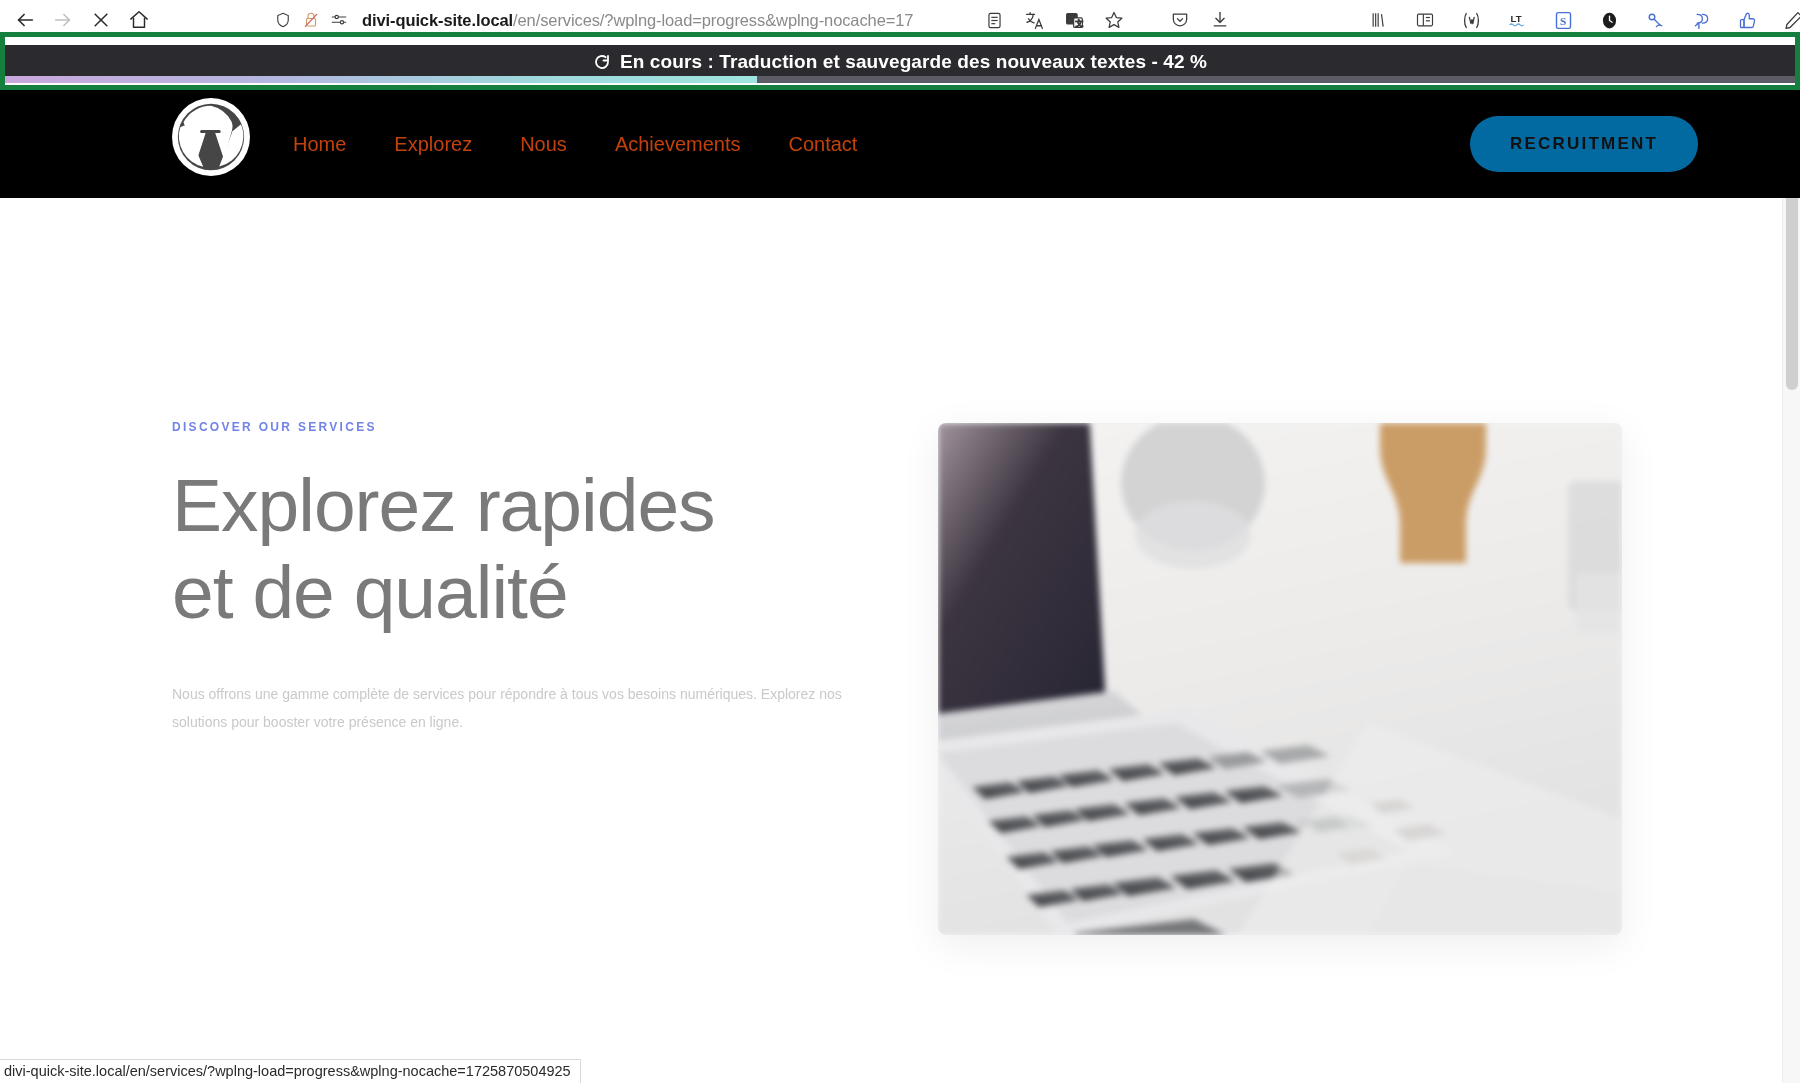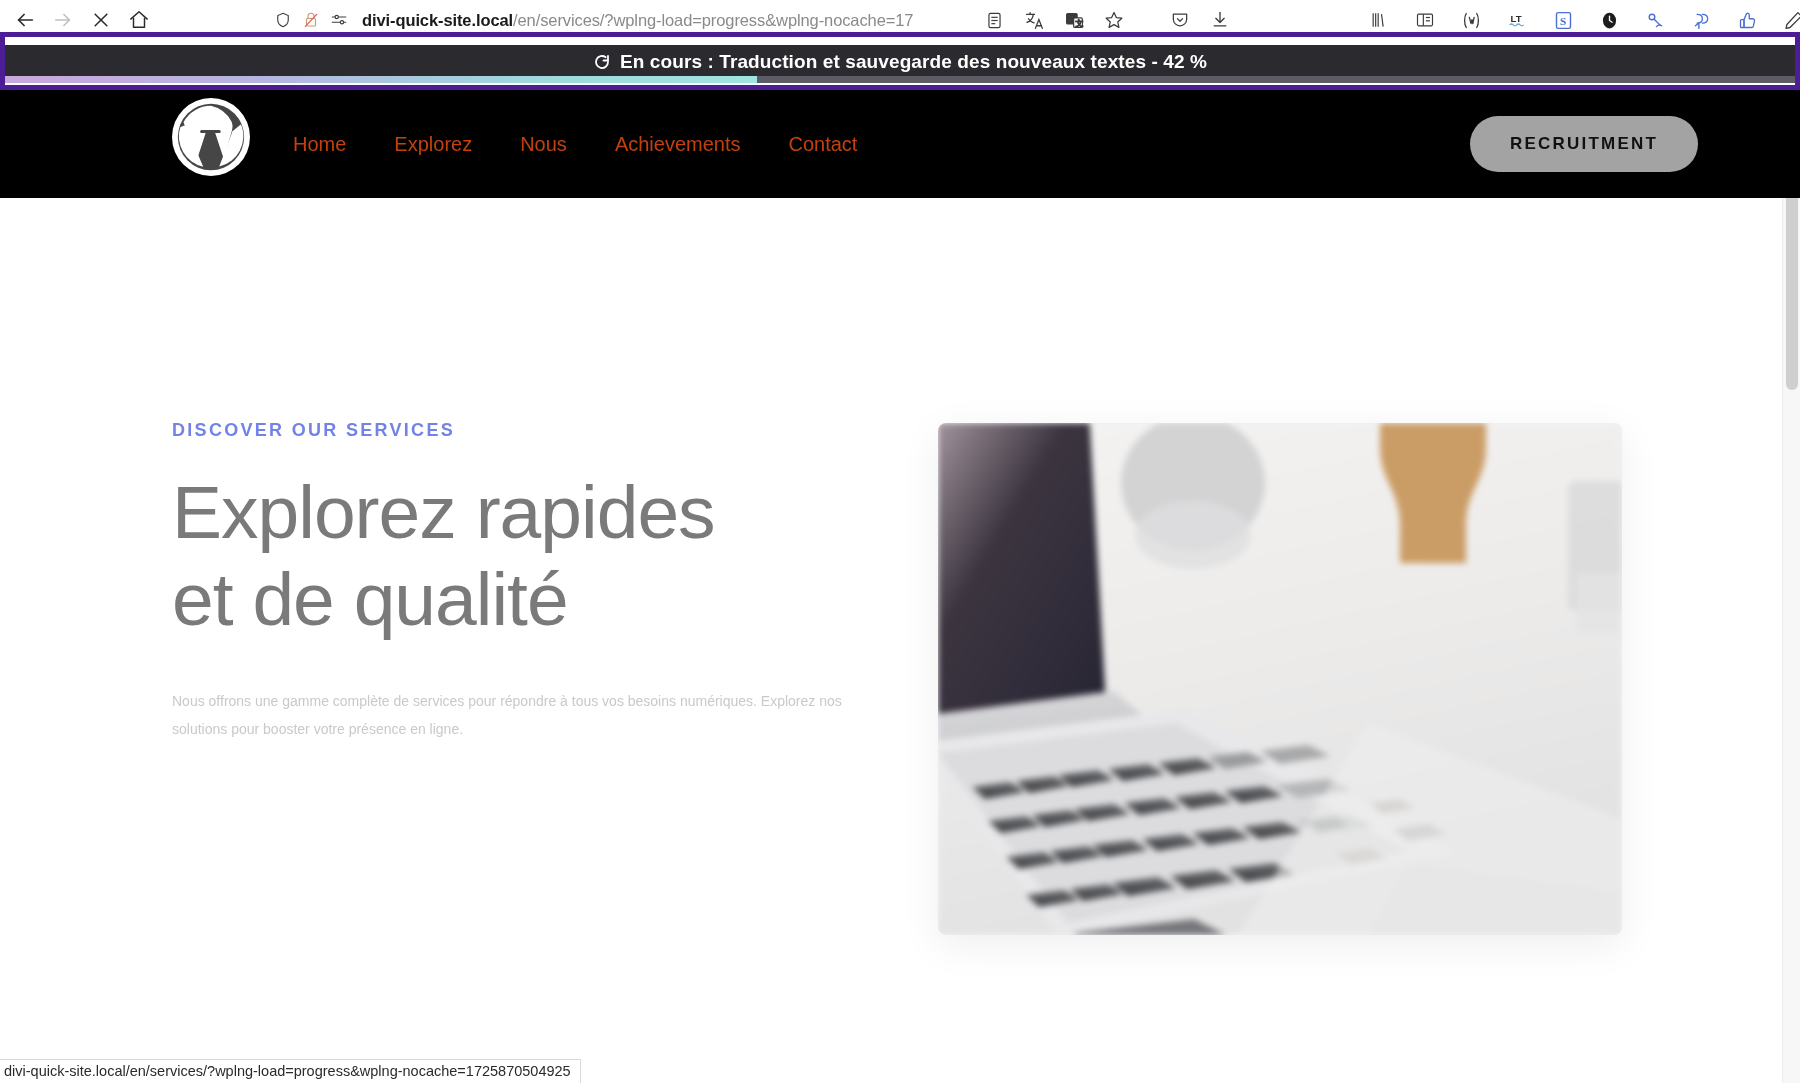--- a/index.html
+++ b/index.html
@@ -48,21 +48,21 @@
     display: flex; align-items: center; gap: 8px;
   }
   .cbtn {
     width: 38px; height: 34px; display:flex; align-items:center; justify-content:center;
     color:#3b3b3b;
   }
 
   
   #notify-region {
     position: absolute; left: 0; top: 32px; width: 1800px; height: 58px;
-    border: 5px solid #4c1d95;
+    border: 5px solid #15803d;
     background: #ffffff;
     overflow: hidden;
   }
   #notify-bar {
     position: absolute; left: 0; top: 8px; width: 100%; height: 34px;
     background: #2b2b2f;
     display: flex; align-items: center; justify-content: center;
   }
   #notify-text {
     color: #ffffff; font-weight: 700; font-size: 19px; letter-spacing: 0.1px;
@@ -105,39 +105,39 @@
     position: absolute; left: 283px; top: 0; height: 108px;
     display: flex; align-items: center; gap: 28px;
   }
   .nav-link {
     color: #c2410c; font-size: 20px; padding: 4px 10px;
     text-decoration: none; white-space: nowrap;
   }
 
   #recruitment-btn {
     position: absolute; right: 84px; top: 26px;
-    background: #a3a3a3; color: #111111;
+    background: #0369a1; color: #111111;
     border: none; border-radius: 40px;
     padding: 0 40px; height: 56px;
     font-size: 17px; font-weight: 700; letter-spacing: 2.2px;
     font-family: "Liberation Sans", sans-serif;
     display: flex; align-items: center; justify-content: center;
     cursor: pointer;
   }
 
   
   #hero {
     position: relative; width: 1782px; height: 865px;
     background: #ffffff;
   }
   #hero-left {
     position: absolute; left: 172px; top: 222px; width: 690px;
   }
   #eyebrow {
-    color: #7283e8; font-size: 18px; font-weight: 700;
+    color: #7283e8; font-size: 12px; font-weight: 700;
     letter-spacing: 2.3px; text-transform: uppercase;
     margin-bottom: 28px;
   }
   #hero-title {
     color: #7a7a7a; font-size: 75px; line-height: 1.16;
     font-weight: 400; letter-spacing: -1px;
     width: 600px;
   }
   #hero-para {
     margin-top: 44px; width: 680px;

